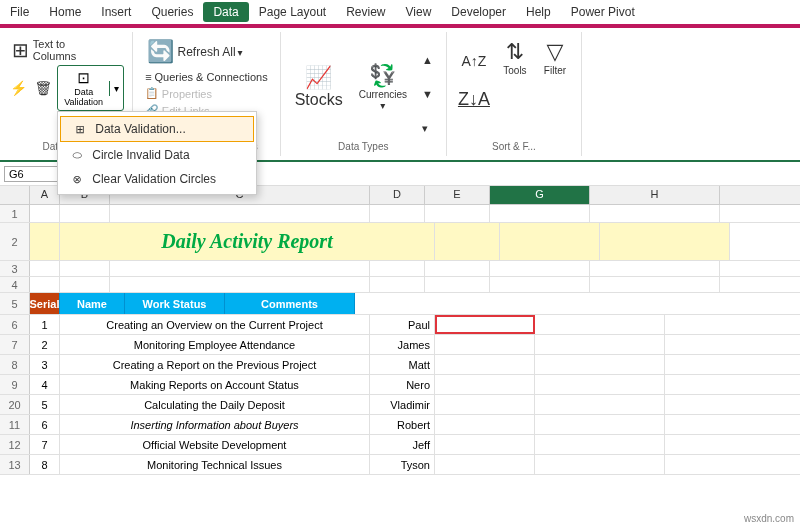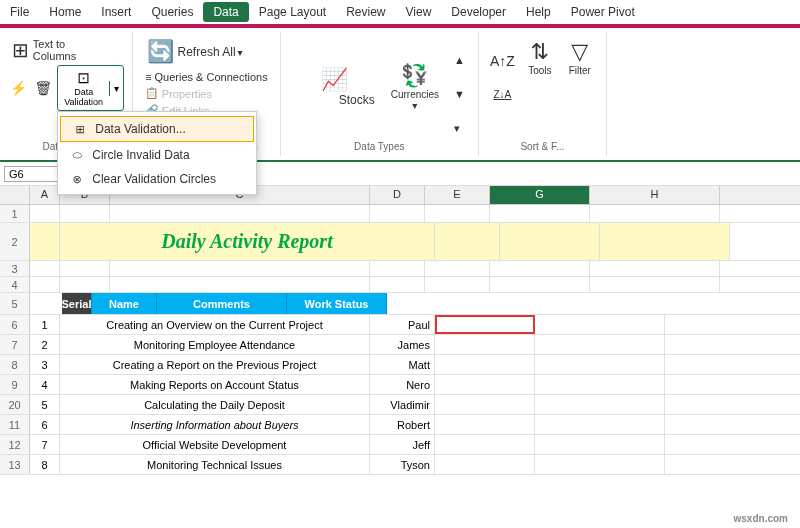--- a/index.html
+++ b/index.html
@@ -37,21 +37,21 @@
     .col-headers { display: flex; background: #f0f0f0; border-bottom: 1px solid #ccc; }
     .row-num-header { width: 30px; border-right: 1px solid #ccc; text-align: center; font-size: 11px; color: #666; padding: 2px; min-height: 18px; background: #f0f0f0; }
     .col-header { border-right: 1px solid #ccc; text-align: center; font-size: 11px; color: #333; padding: 2px 4px; min-height: 18px; background: #f0f0f0; overflow: hidden; }
     .col-header.active { background: #217346; color: #fff; }
 
     .spreadsheet-body { display: flex; flex-direction: column; }
     .ss-row { display: flex; border-bottom: 1px solid #e0e0e0; min-height: 20px; }
     .row-num { width: 30px; border-right: 1px solid #ccc; text-align: center; font-size: 11px; color: #666; padding: 1px 2px; background: #f5f5f5; display: flex; align-items: center; justify-content: center; }
     .ss-cell { border-right: 1px solid #e0e0e0; font-size: 11px; padding: 2px 4px; display: flex; align-items: center; overflow: hidden; white-space: nowrap; }
     .ss-cell.header-cell { background: #00b0f0; color: #fff; font-weight: bold; justify-content: center; border-right: 1px solid #0090d0; }
-    .ss-cell.serial-header { background: #404040; color: #fff; font-weight: bold; justify-content: center; margin-left: 32px; }
+    .ss-cell.serial-header { background: #c2410c; color: #fff; font-weight: bold; justify-content: center; }
     .ss-cell.serial { text-align: center; justify-content: center; }
     .ss-cell.name-cell { justify-content: flex-end; padding-right: 4px; }
     .ss-cell.selected { outline: 2px solid #e0343b; outline-offset: -2px; }
 
     
     .title-row .ss-cell { background: #fff9c4; }
     .title-text { font-family: 'Bookman Old Style', Georgia, serif; font-size: 20px; font-weight: bold; font-style: italic; color: #00aa44; width: 100%; text-align: center; display: flex; align-items: center; justify-content: center; }
 
     
     .q-buttons { display: flex; flex-direction: column; gap: 2px; }
@@ -148,41 +148,41 @@
         </div>
       </div>
     </div>
     <div class="ribbon-group-label">Queries &amp; Connections</div>
   </div>
 
   <div class="ribbon-group" style="min-width:130px;">
     <div class="ribbon-buttons-row" style="align-items:center; gap:4px;">
       <div class="ribbon-btn">
         <span style="font-size:22px;">📈</span>
-        <span style="font-size:12px;margin-left:44px;">Stocks</span>
+        <span style="font-size:16px;">Stocks</span>
       </div>
       <div class="ribbon-btn">
         <span style="font-size:22px;">💱</span>
         <span style="font-size:10px;">Currencies</span>
         <span style="font-size:10px;">▾</span>
       </div>
       <div style="display:flex; flex-direction:column; gap:2px;">
         <div class="ribbon-btn-sm">▲</div>
         <div class="ribbon-btn-sm">▼</div>
         <div class="ribbon-btn-sm">▾</div>
       </div>
     </div>
     <div class="ribbon-group-label">Data Types</div>
   </div>
 
   <div class="ribbon-group sort-filter-group" style="min-width:110px;">
     <div class="ribbon-buttons-row" style="align-items:flex-start; gap:4px;">
       <div style="display:flex; flex-direction:column; align-items:center; gap:2px;">
         <div class="ribbon-btn-sm" style="font-size:14px; padding:1px 3px;">A↑Z</div>
-        <div class="ribbon-btn-sm" style="font-size:10px; padding:1px 3px;text-decoration:underline;">Z↓A</div>
+        <div class="ribbon-btn-sm" style="font-size:18px; padding:1px 3px;text-decoration:underline;">Z↓A</div>
       </div>
       <div class="ribbon-btn">
         <span style="font-size:22px;">⇅</span>
         <span style="font-size:10px;">Tools</span>
       </div>
       <div class="ribbon-btn">
         <span style="font-size:22px;">▽</span>
         <span style="font-size:10px;">Filter</span>
       </div>
     </div>
@@ -252,22 +252,22 @@
       <div class="ss-cell" style="width:55px;"></div>
       <div class="ss-cell" style="width:65px;"></div>
       <div class="ss-cell" style="width:100px;"></div>
       <div class="ss-cell" style="width:130px;"></div>
     </div>
 
     <div class="ss-row" style="min-height:22px;">
       <div class="row-num">5</div>
       <div class="ss-cell header-cell serial-header" style="width:30px;">Serial</div>
       <div class="ss-cell header-cell" style="width:65px;">Name</div>
+      <div class="ss-cell header-cell" style="width:100px;">Work Status</div>
       <div class="ss-cell header-cell" style="width:130px;">Comments</div>
-      <div class="ss-cell header-cell" style="width:100px;">Work Status</div>
     </div>
 
     <div class="ss-row" style="min-height:20px;">
       <div class="row-num">6</div>
       <div class="ss-cell serial" style="width:30px;">1</div>
       <div class="ss-cell" style="width:310px; justify-content:center;">Creating an Overview on the Current Project</div>
       <div class="ss-cell name-cell" style="width:65px;">Paul</div>
       <div class="ss-cell selected" style="width:100px;"></div>
       <div class="ss-cell" style="width:130px;"></div>
     </div>
@@ -331,13 +331,13 @@
       <div class="ss-cell serial" style="width:30px;">8</div>
       <div class="ss-cell" style="width:310px; justify-content:center;">Monitoring Technical Issues</div>
       <div class="ss-cell name-cell" style="width:65px;">Tyson</div>
       <div class="ss-cell" style="width:100px;"></div>
       <div class="ss-cell" style="width:130px;"></div>
     </div>
 
   </div>
 </div>
 
-<div style="position:fixed; bottom:4px; right:12px; font-size:10px; color:#888;font-weight:bold;">wsxdn.com</div>
+<div style="position:fixed; bottom:4px; right:6px; font-size:10px; color:#888;">wsxdn.com</div>
 
 </body></html>

